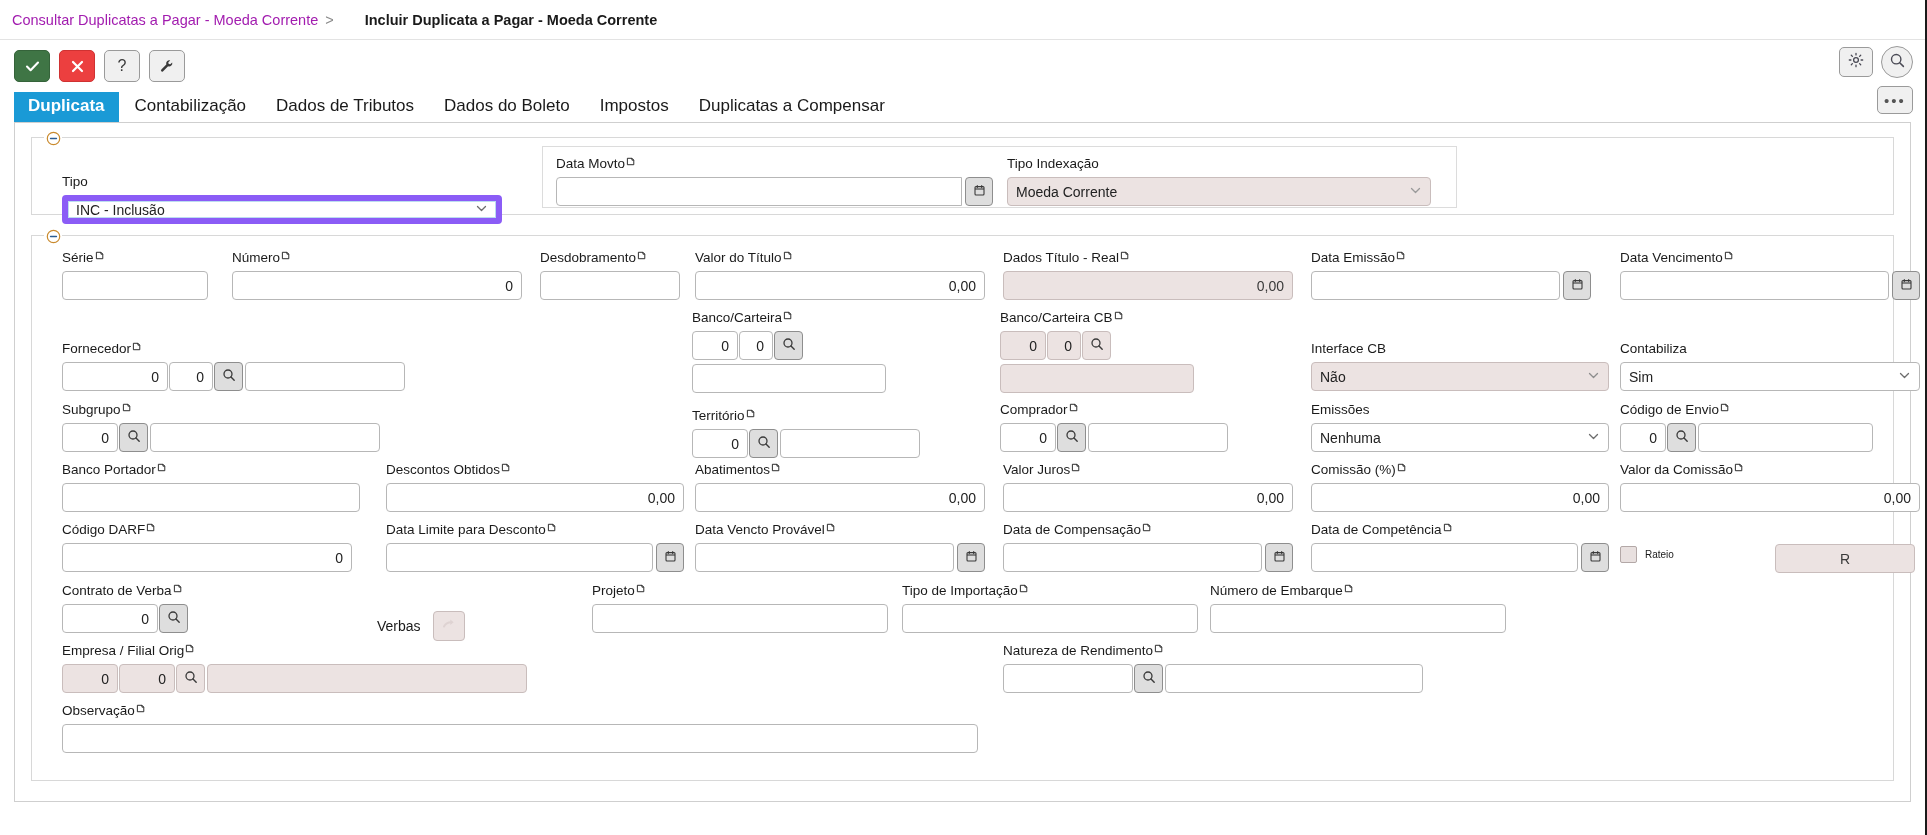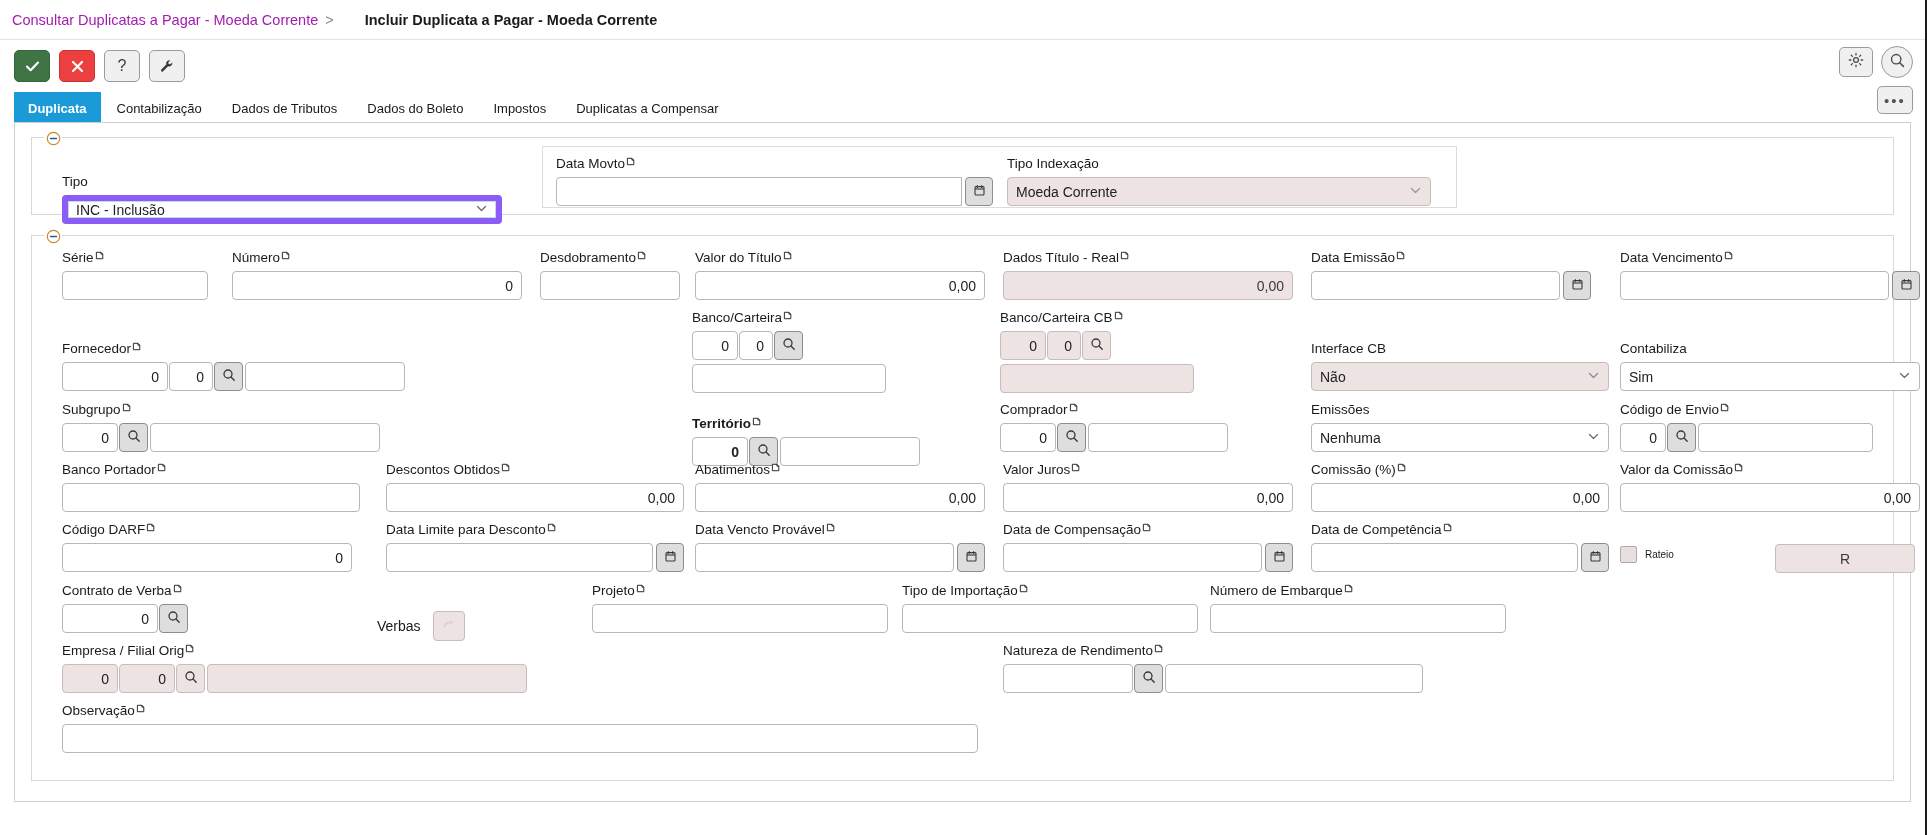--- a/index.html
+++ b/index.html
@@ -79,21 +79,21 @@
   
   .tabs {
     display: flex; align-items: flex-end;
     padding-left: 14px;
     height: 30px;
     gap: 2px;
     background: #ffffff;
   }
   .tab {
     padding: 13px 14px 6px 14px;
-    font-size: 13px;
+    font-size: 17px;
     color: #1a1a1a;
     cursor: pointer;
     border-radius: 4px 4px 0 0;
     white-space: nowrap;
   }
   .tab.active {
     background: #1a9ad6;
     color: #ffffff;
     font-weight: bold;
   }
@@ -566,21 +566,21 @@
           <div class="btn-ico">
             <span><svg width="14" height="14" viewBox="0 0 14 14">
                   <circle cx="6" cy="6" r="4" fill="none" stroke="#3a3a3a" stroke-width="1.3"></circle>
                   <path d="M9 9 L12.2 12.2" stroke="#3a3a3a" stroke-width="1.4" stroke-linecap="round"></path>
                 </svg></span>
           </div>
           <div class="seg" style="width:230px;justify-content:flex-start;margin-left:1px;"></div>
         </div>
       </div>
 
-      <div class="fld" style="position:absolute;left:660px;top:180px;font-weight:bold;">
+      <div class="fld" style="position:absolute;left:660px;top:172px;">
         <div class="lbl">
           <span>Território</span>
           <span class="copy-ico"><svg width="11" height="11" viewBox="0 0 12 12">
                 <path d="M1.5 2.5h5l2 2v5h-7z" fill="#fff" stroke="#1a1a1a" stroke-width="1"></path>
                 <path d="M6.5 2.5v2h2" fill="none" stroke="#1a1a1a" stroke-width="1"></path>
               </svg></span>
         </div>
         <div class="combo" style="gap:1px;">
           <div class="seg" style="width:56px;">0</div>
           <div class="btn-ico">

